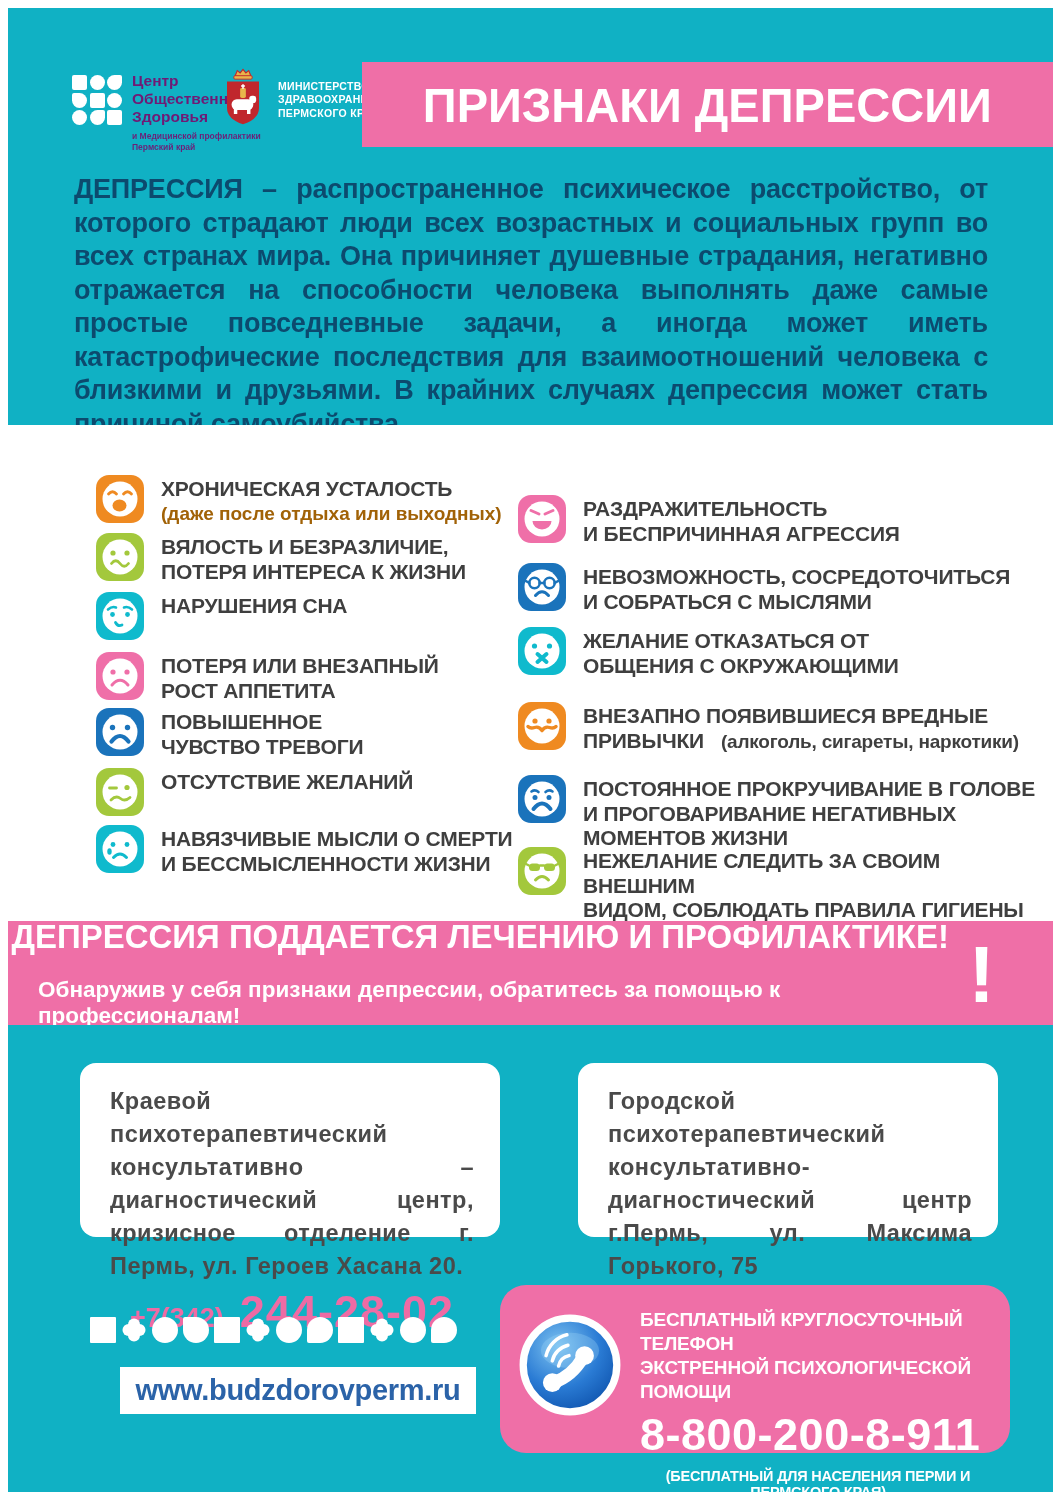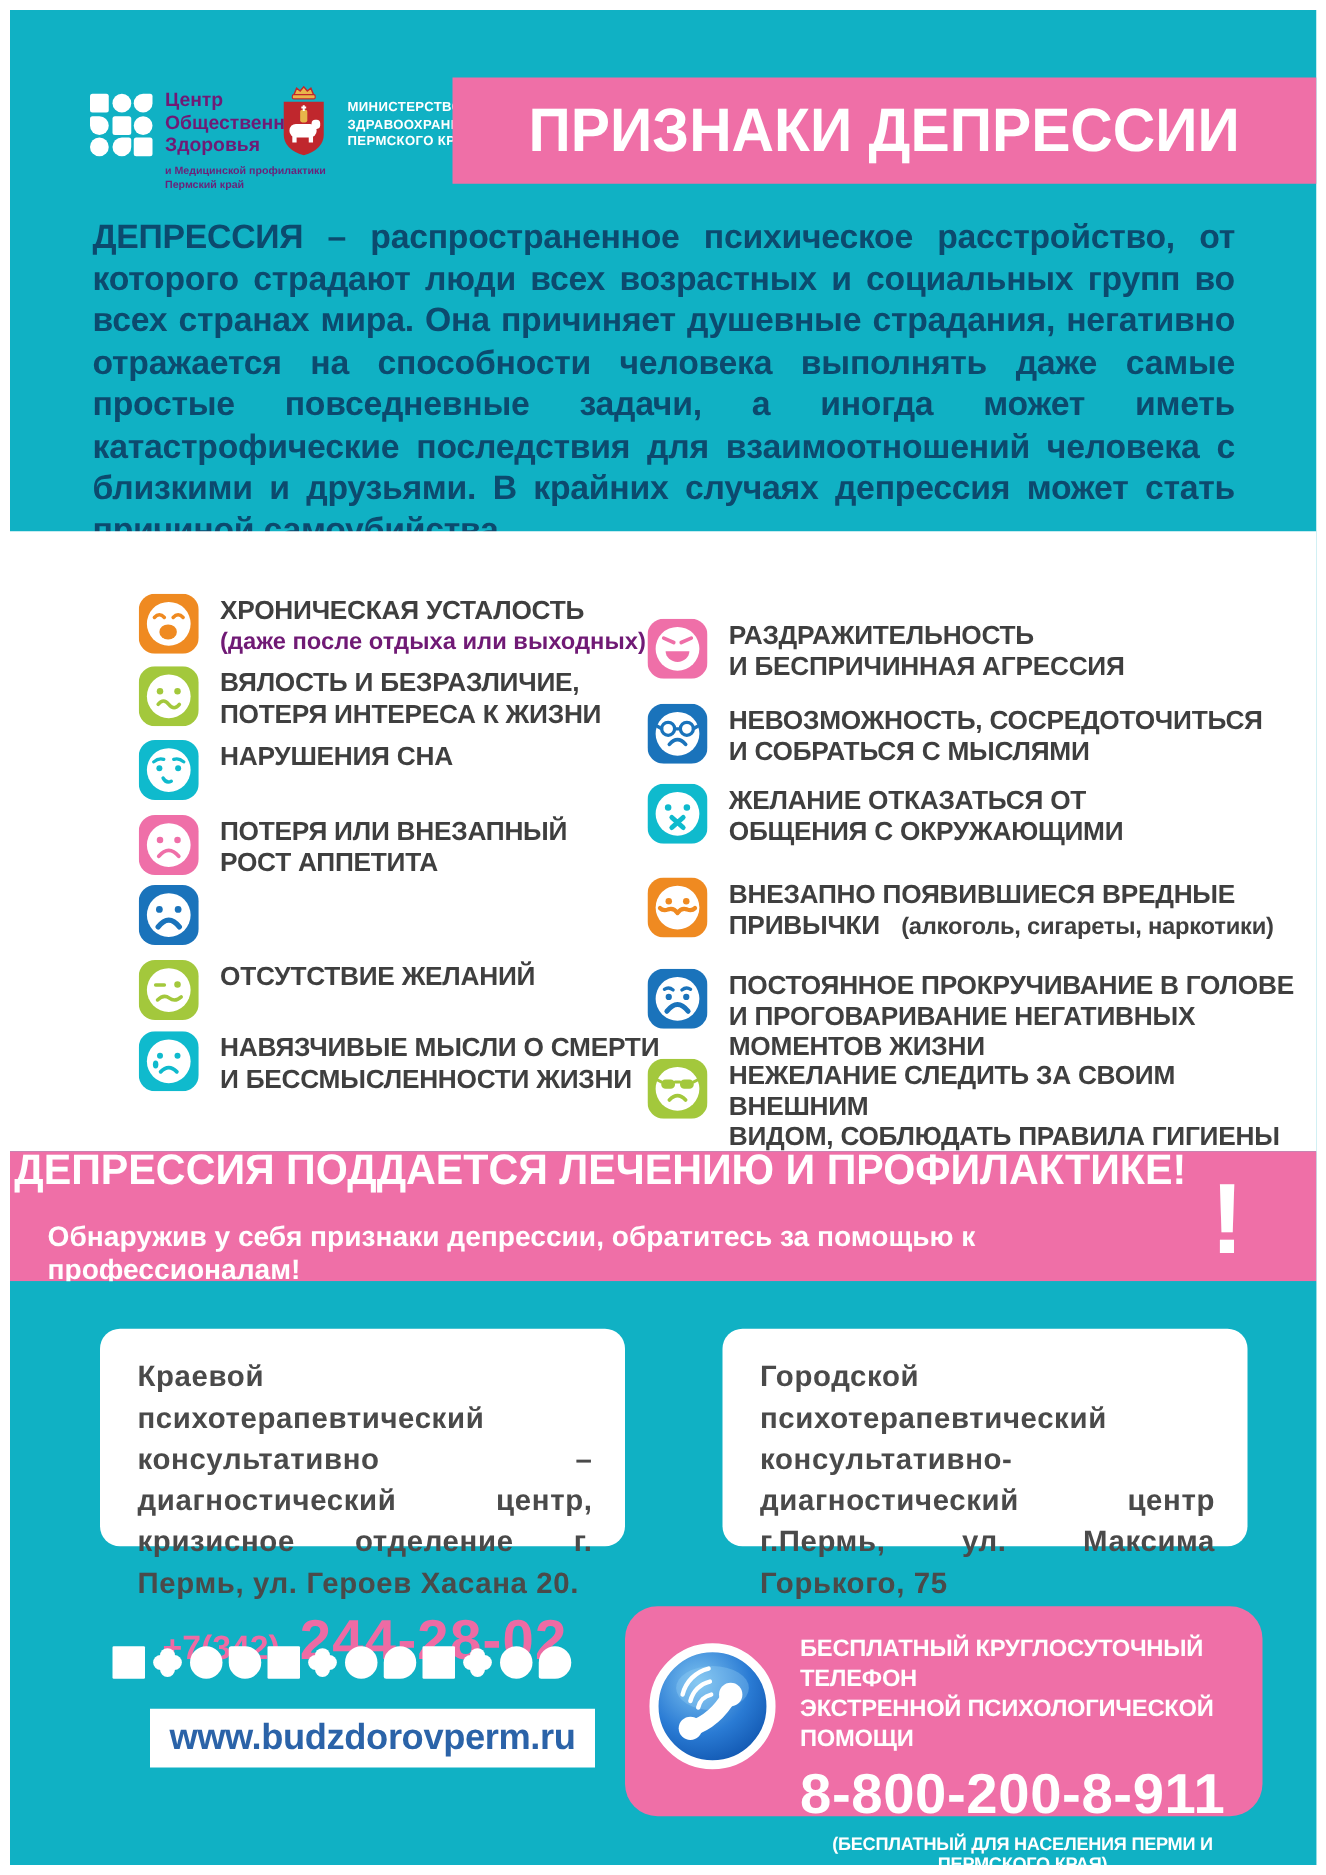--- a/index.html
+++ b/index.html
@@ -21,27 +21,27 @@
   .ministry-text { color:#fff; font-size:10.5px; font-weight:700; line-height:13.5px; letter-spacing:.3px; }
   .title-banner { position:absolute; left:354px; right:0; top:54px; height:85px; background:#ef6fa7; display:flex; align-items:center; justify-content:center; }
   .title-banner h1 { color:#fff; font-size:49px; font-weight:700; letter-spacing:0px; transform:scaleX(.96); white-space:nowrap; }
 
   
   .intro { position:absolute; left:66px; top:165px; width:914px; color:#0c4a6e; font-size:27px; font-weight:700; line-height:33.5px; text-align:justify; letter-spacing:-0.2px; }
 
   
   .symptoms { position:absolute; left:0; right:0; top:417px; height:496px; background:#fff; }
   .sym-row { position:absolute; display:flex; gap:17px; align-items:flex-start; }
-  .sym-row.colL { left:87px;padding-left:16px; }
+  .sym-row.colL { left:72px;padding-left:16px; }
   .sym-row.colR { left:510px;margin-top:20px; }
   .sym-icon { width:48px; height:48px; flex:0 0 48px; }
   .sym-icon svg { display:block; width:48px; height:48px; }
   .sym-text { padding-top:2px; }
   .sym-title { color:#3f3f3f; font-size:21px; font-weight:700; line-height:24.5px; white-space:pre-line; letter-spacing:-0.2px; }
-  .sym-sub { color:#701a75; font-size:19px; font-weight:700; line-height:23px; }
+  .sym-sub { color:#a16207; font-size:19px; font-weight:700; line-height:23px; }
   .sym-note { color:#3f3f3f; font-size:19px; font-weight:700; }
 
   
   .treatment { position:absolute; left:0; right:0; top:913px; height:104px; background:#ef6fa7; color:#fff; }
   .treatment-inner { position:absolute; left:30px; right:130px; top:0; bottom:0; display:flex; flex-direction:column; align-items:center; justify-content:center; gap:21px; }
   .treatment-title { font-size:34px; font-weight:700; white-space:nowrap; transform:scaleX(.97); }
   .treatment-sub { font-size:22.5px; font-weight:700; }
   .bang { position:absolute; right:58px; top:8px; font-size:80px; font-weight:700; line-height:92px; }
 
   
@@ -193,20 +193,24 @@
     <div class="sym-row colL" style="top:283px">
       <span class="sym-icon">
         <svg viewBox="0 0 48 48">
             <rect width="48" height="48" rx="13" fill="#1a73bb"></rect>
             <circle cx="24" cy="24" r="17.5" fill="#fff"></circle>
             <circle cx="16.5" cy="19.5" r="2.7" fill="#1a73bb"></circle>
             <circle cx="31.5" cy="19.5" r="2.7" fill="#1a73bb"></circle>
             <path d="M15.5 33.5q8.5-11 17 0" stroke="#1a73bb" stroke-width="4.2" fill="none" stroke-linecap="round"></path>
           </svg>
       </span>
+      <div class="sym-text">
+          <div class="sym-title">ПОВЫШЕННОЕ
+ЧУВСТВО ТРЕВОГИ</div>
+        </div>
     </div>
 
     <div class="sym-row colL" style="top:343px">
       <span class="sym-icon">
         <svg viewBox="0 0 48 48">
             <rect width="48" height="48" rx="13" fill="#a3c83c"></rect>
             <circle cx="24" cy="24" r="17.5" fill="#fff"></circle>
             <path d="M13.5 20h7" stroke="#a3c83c" stroke-width="2.8" stroke-linecap="round"></path>
             <circle cx="31" cy="19.5" r="2.6" fill="#a3c83c"></circle>
             <path d="M15 32q5-5 9.5-1.5t9.5-1" stroke="#a3c83c" stroke-width="2.8" fill="none" stroke-linecap="round"></path>

